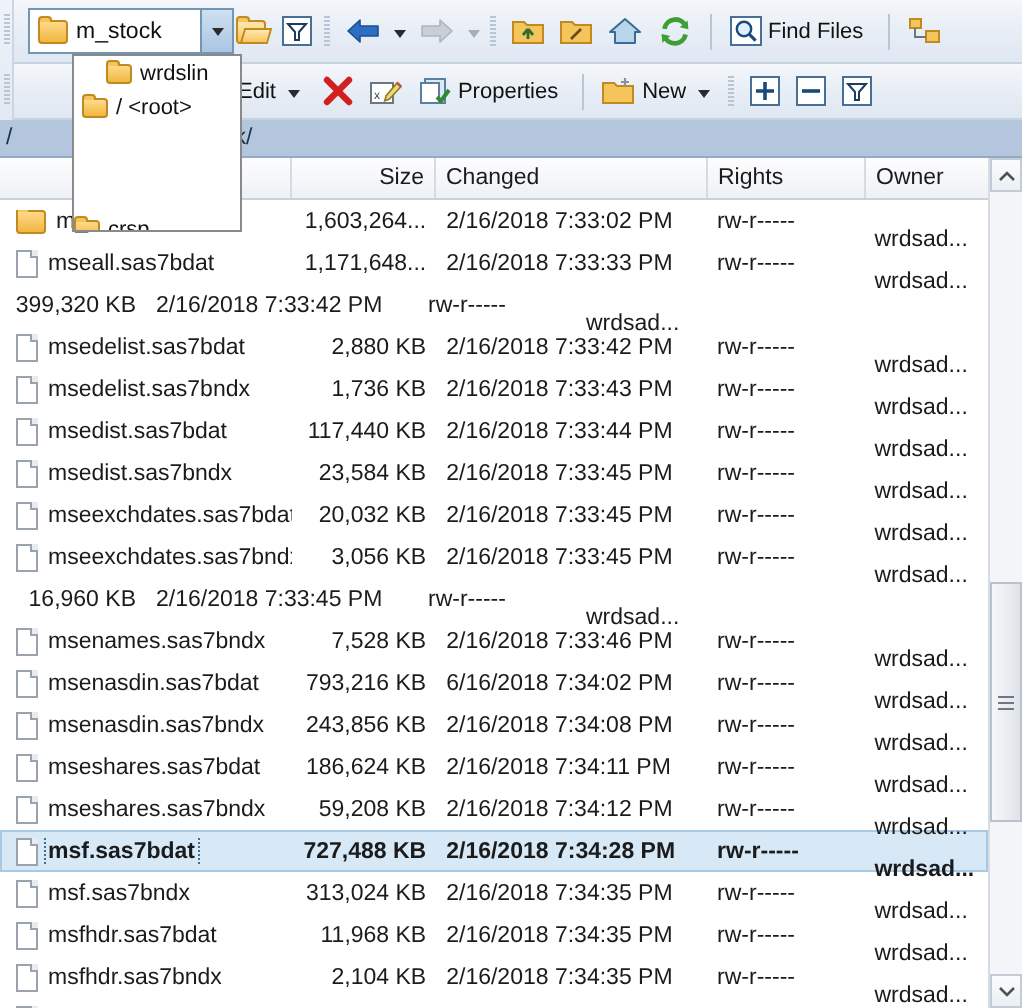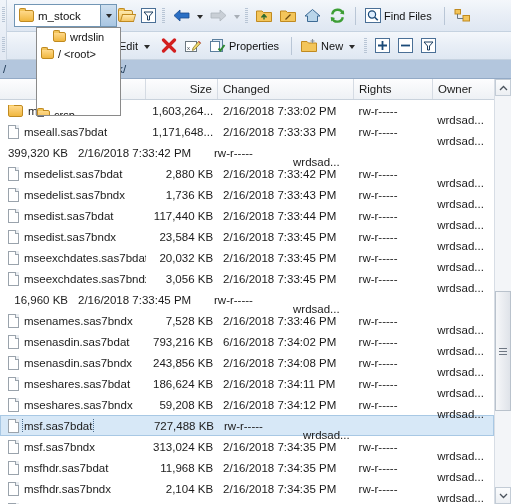--- a/index.html
+++ b/index.html
@@ -210,20 +210,21 @@
   }
   .row {
     height: 21px;
     display: flex; align-items: center;
     box-sizing: border-box;
     border: 1px solid transparent;
   }
   .row.selected {
     background: #d7e8f7;
     border: 1px solid #a8c8e4;
+    font-weight: bold;
   }
   .row.selected .cname { outline: 1px dotted #4a6c8c; outline-offset: 1px; }
   .cell {
     font-size: 11.5px; color: #1b1b1b;
     box-sizing: border-box;
     padding: 0 5px;
     white-space: nowrap;
     overflow: hidden;
     display: flex; align-items: center;
   }
@@ -631,20 +632,21 @@
         <div class="cell c-changed">2/16/2018 7:34:12 PM</div>
         <div class="cell c-rights">rw-r-----</div>
         <div class="cell c-owner">wrdsad...</div>
       </div>
       <div class="row selected">
         <div class="cell c-name">
           <span class="doc-ico"></span>
           <span class="cname">msf.sas7bdat</span>
         </div>
         <div class="cell c-size">727,488 KB</div>
+        <div class="cell c-changed">2/16/2018 7:34:28 PM</div>
         <div class="cell c-rights">rw-r-----</div>
         <div class="cell c-owner">wrdsad...</div>
       </div>
       <div class="row">
         <div class="cell c-name">
           <span class="doc-ico"></span>
           <span class="cname">msf.sas7bndx</span>
         </div>
         <div class="cell c-size">313,024 KB</div>
         <div class="cell c-changed">2/16/2018 7:34:35 PM</div>

